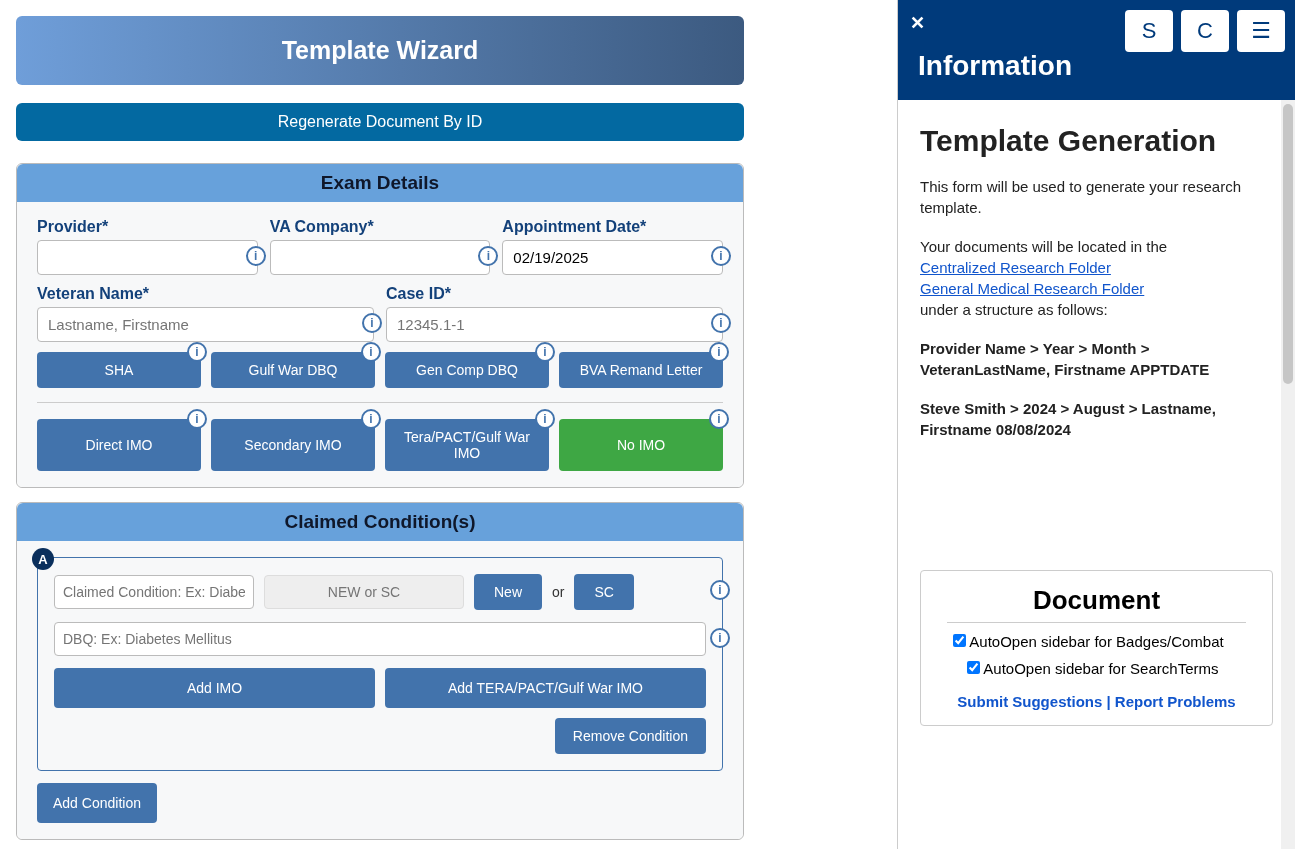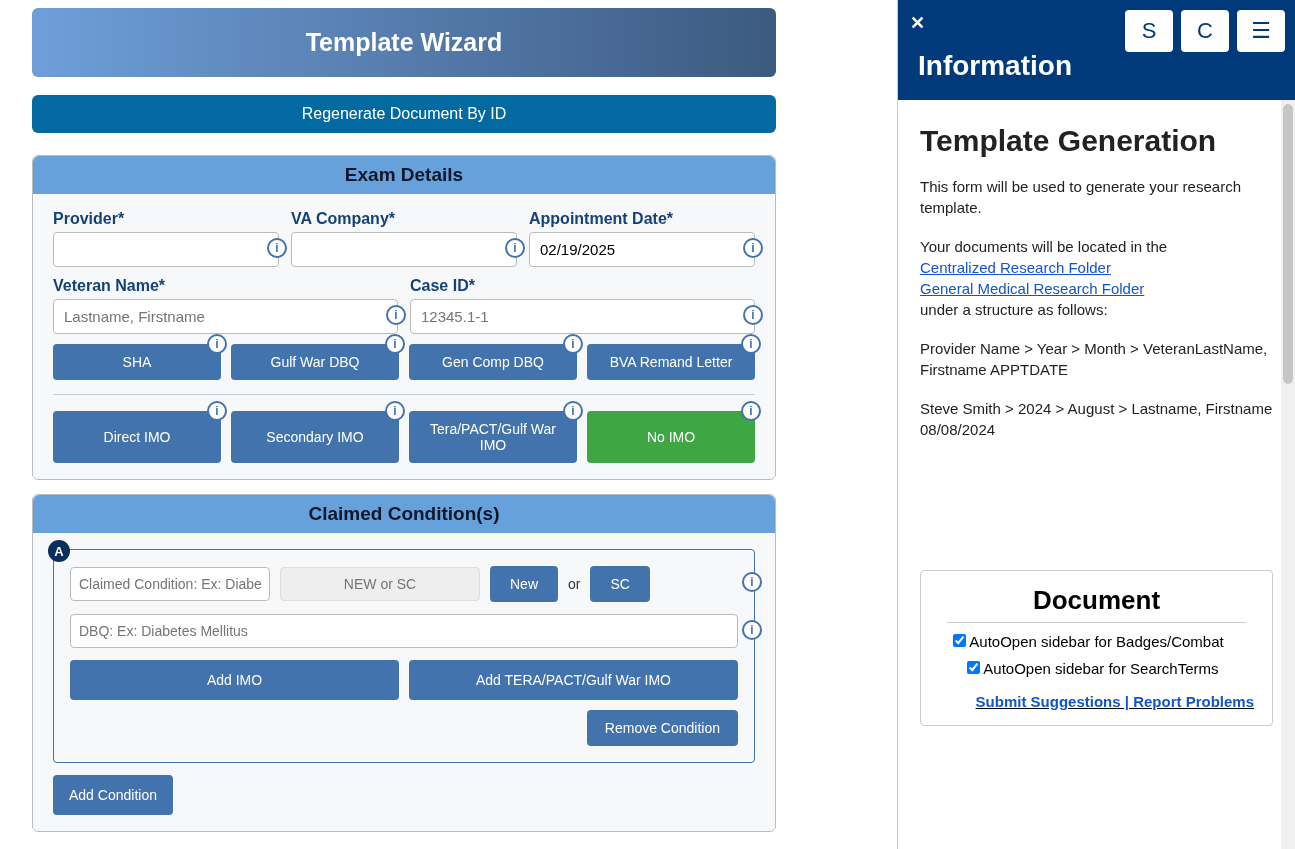--- a/index.html
+++ b/index.html
@@ -5,24 +5,23 @@
 * { box-sizing: border-box; margin: 0; padding: 0; }
 body {
   font-family: -apple-system, BlinkMacSystemFont, "Segoe UI", Arial, sans-serif;
   background: #fff;
   display: flex;
   height: 849px;
   width: 1295px;
   overflow: hidden;
 }
 .left-panel {
-  padding: 8px;
+  padding: 16px;
   width: 760px;
   overflow-y: auto;
-  margin-left: 24px;
 }
 .spacer {
   flex: 1;
 }
 .right-panel {
   width: 398px;
   border-left: 1px solid #ccc;
   display: flex;
   flex-direction: column;
   background: #fff;
@@ -84,21 +83,21 @@
   font-size: 15px;
   color: #222;
   margin-bottom: 18px;
   line-height: 1.4;
 }
 .right-body a {
   color: #1155cc;
   text-decoration: underline;
 }
 .right-body .path-example {
-  font-weight: 400;
+  font-weight: 700;
   margin-bottom: 18px;
 }
 .options-box {
   border: 1px solid #ccc;
   border-radius: 4px;
   padding: 14px 18px;
   margin-top: 130px;
 }
 .options-box h2 {
   text-align: center;
@@ -112,23 +111,22 @@
 }
 .options-box label {
   display: block;
   margin: 10px 0 10px 14px;
   font-size: 15px;
 }
 .options-box label.indent {
   margin-left: 28px;
 }
 .options-box .submit-link {
-  text-align: right;
+  text-align: center;
   margin-top: 16px;
-  text-decoration: underline;
 }
 .options-box .submit-link a {
   color: #1155cc;
   text-decoration: none;
   font-weight: 600;
   font-size: 15px;
 }
 
 
 .title-bar {

